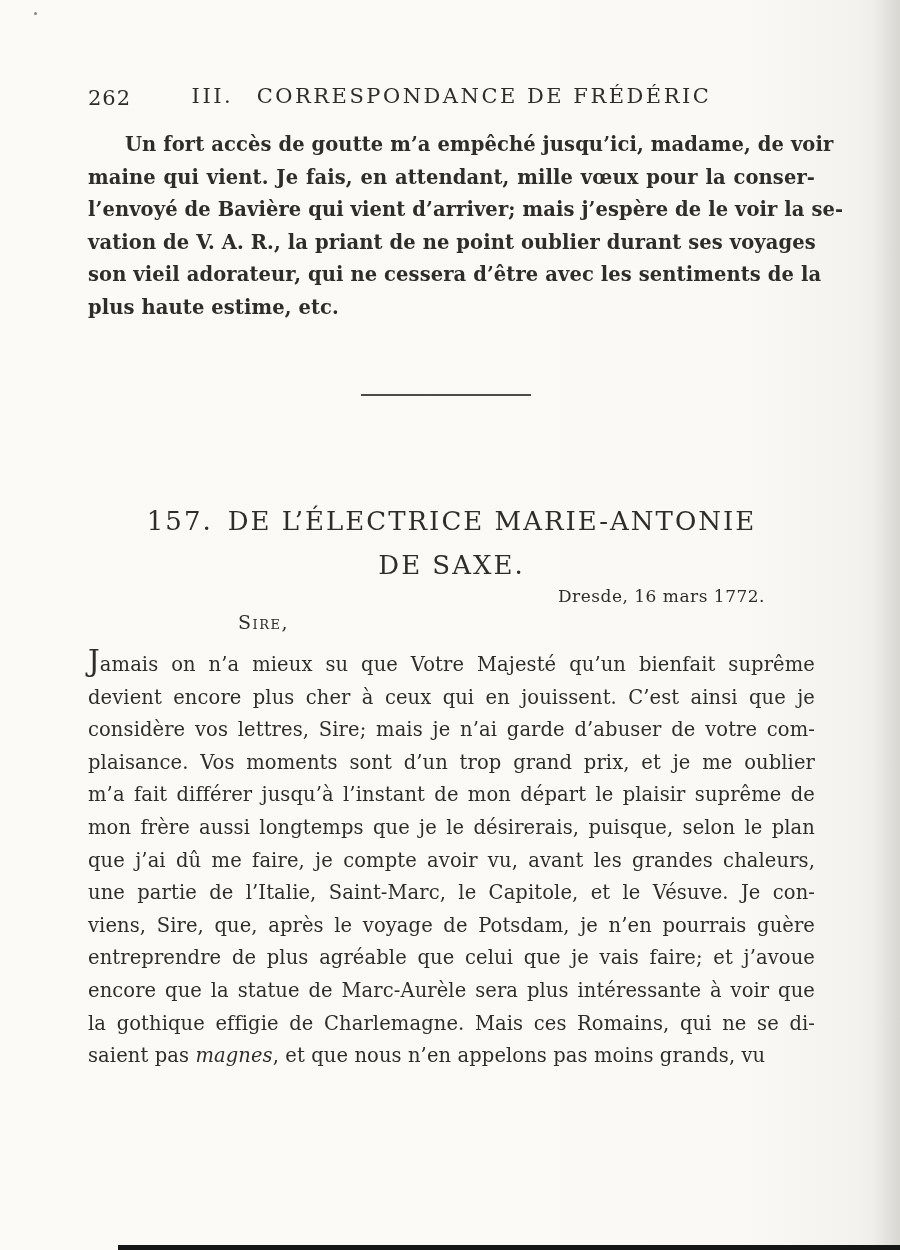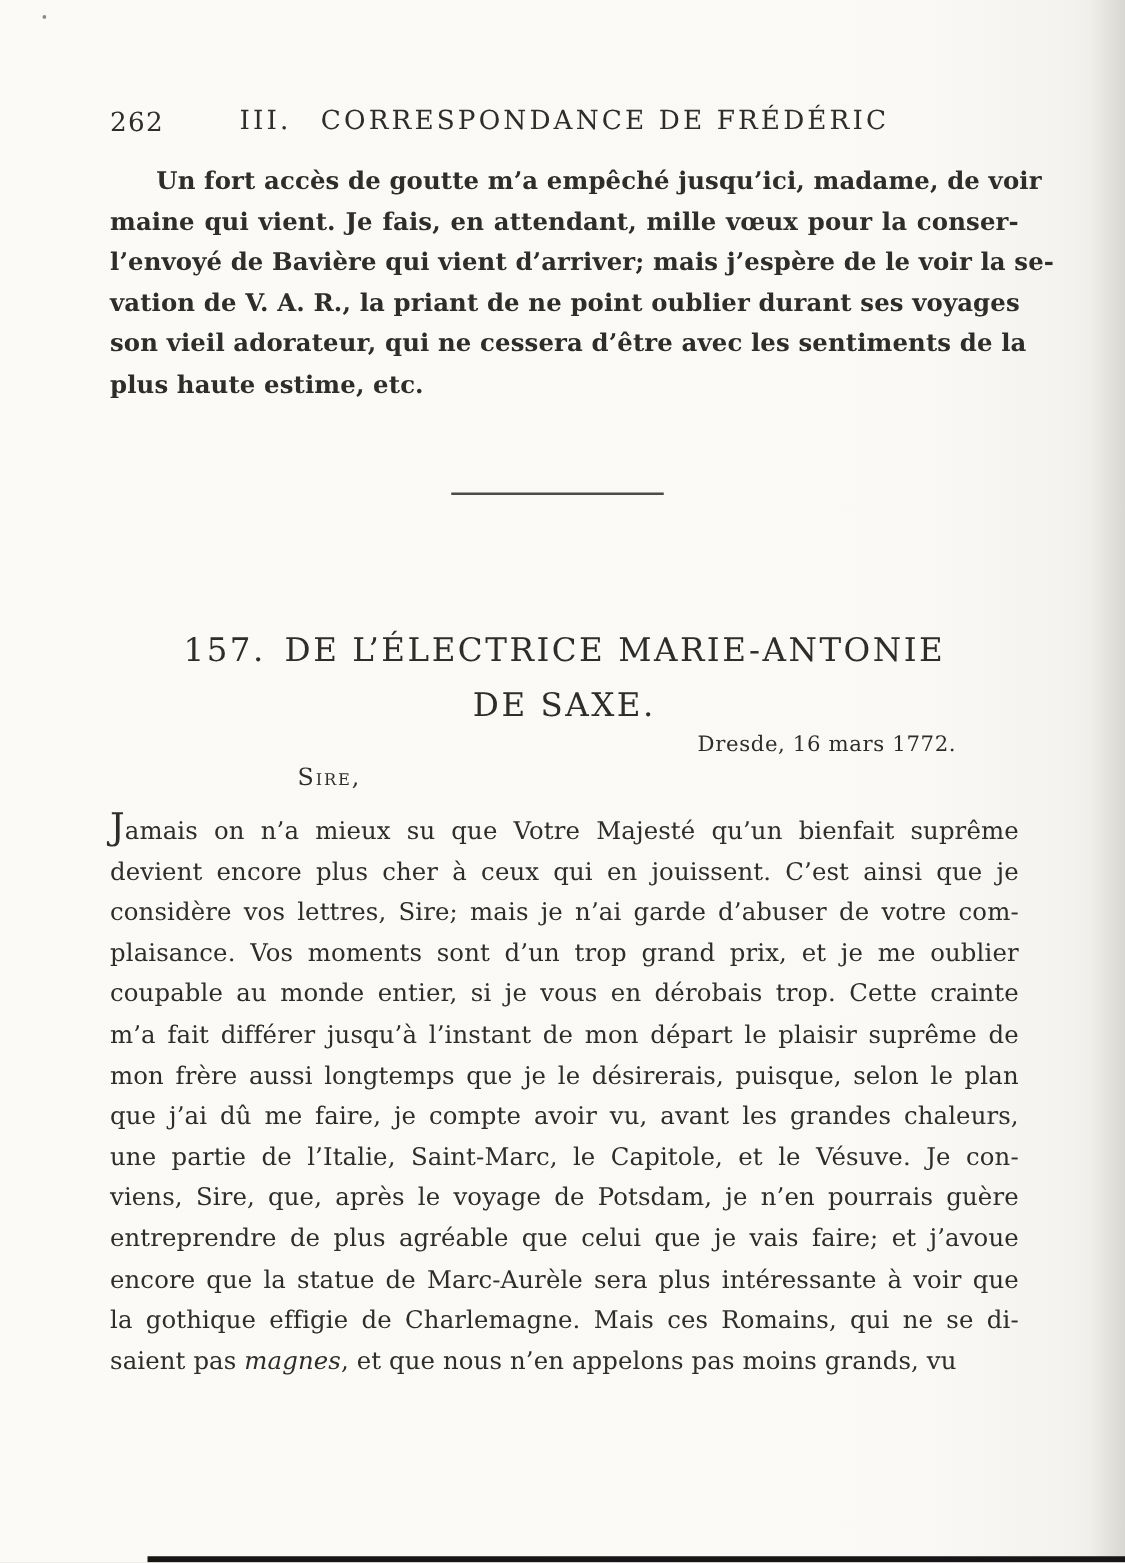--- a/index.html
+++ b/index.html
@@ -161,21 +161,20 @@
 
   <div class="dateline">Dresde, 16 mars 1772.</div>
 
   <div class="salutation">Sire,</div>
 
   <section class="para para-2">
       <div class="line">Jamais on n’a mieux su que Votre Majesté qu’un bienfait suprême</div>
       <div class="line">devient encore plus cher à ceux qui en jouissent. C’est ainsi que je</div>
       <div class="line">considère vos lettres, Sire; mais je n’ai garde d’abuser de votre com-</div>
       <div class="line">plaisance. Vos moments sont d’un trop grand prix, et je me oublier</div>
-      <div class="line">coupable au monde entier, si je vous en dérobais trop. Cette crainte</div>
       <div class="line">m’a fait différer jusqu’à l’instant de mon départ le plaisir suprême de</div>
       <div class="line">mon frère aussi longtemps que je le désirerais, puisque, selon le plan</div>
       <div class="line">que j’ai dû me faire, je compte avoir vu, avant les grandes chaleurs,</div>
       <div class="line">une partie de l’Italie, Saint-Marc, le Capitole, et le Vésuve. Je con-</div>
       <div class="line">viens, Sire, que, après le voyage de Potsdam, je n’en pourrais guère</div>
       <div class="line">entreprendre de plus agréable que celui que je vais faire; et j’avoue</div>
       <div class="line">encore que la statue de Marc-Aurèle sera plus intéressante à voir que</div>
       <div class="line">la gothique effigie de Charlemagne. Mais ces Romains, qui ne se di-</div>
       <div class="line line-last">saient pas <i>magnes</i>, et que nous n’en appelons pas moins grands, vu</div>
     </section>

